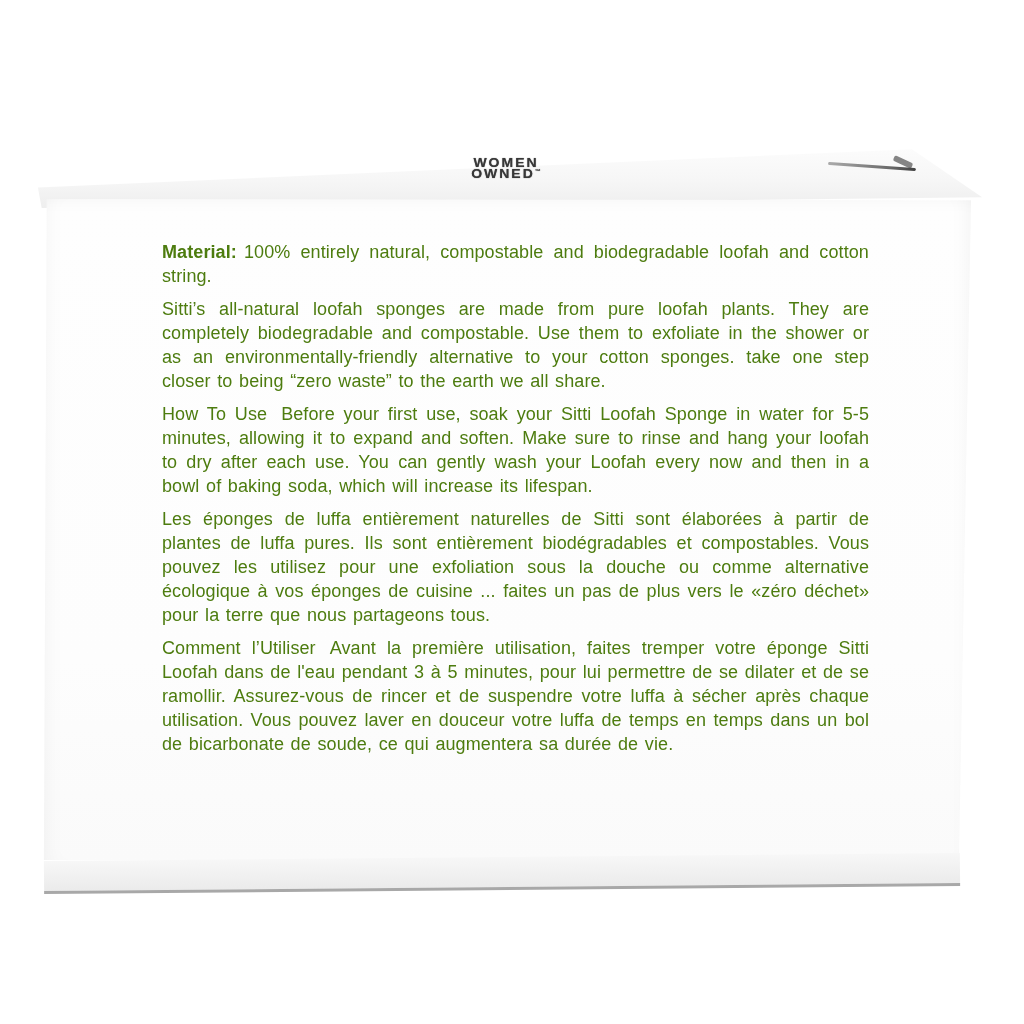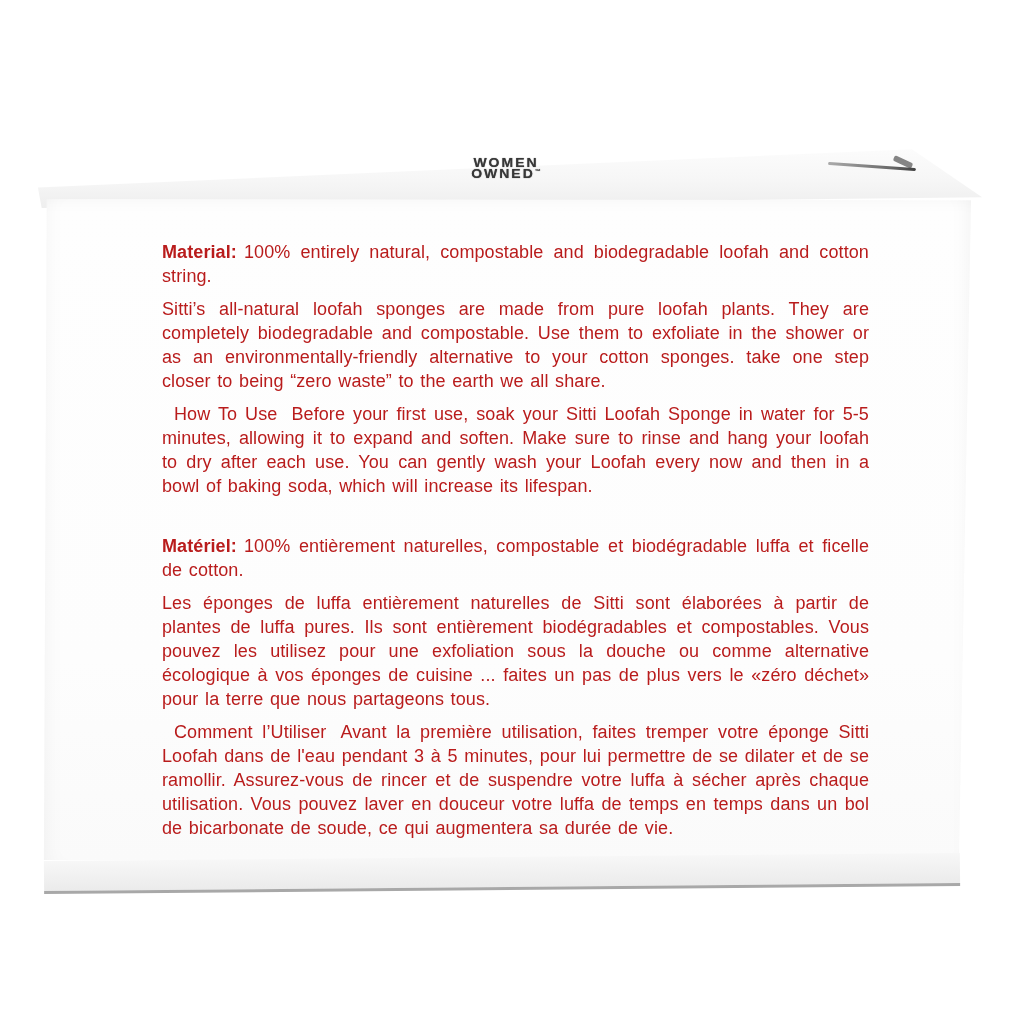--- a/index.html
+++ b/index.html
@@ -97,31 +97,31 @@
     border-bottom: 3px solid #a8a8a8;
     transform: rotate(-0.5deg);
   }
 
   
   .panel-text {
     position: absolute;
     left: 162px;
     top: 240px;
     width: 707px;
-    color: #b91c1c;
+    color: #4d7c0f;
     font-size: 18px;
     line-height: 24px;
     text-align: justify;
     letter-spacing: 0.1px;
     word-spacing: 1.5px;
   }
   .panel-text p { margin: 0 0 9px 0; }
   .panel-text p.section-gap { margin-top: 36px; }
   .label-bold { font-weight: bold; margin-right: 7px; }
-  .label-plain { margin-right: 14px; margin-left: 12px; }
+  .label-plain { margin-right: 14px; }
 </style>
 </head>
 <body>
 
 <div class="scene">
 
   <div class="box-lid"></div>
 
   <div class="women-owned">
     <div class="wo-line1">WOMEN</div>
@@ -136,21 +136,20 @@
   <div class="box-bottom"></div>
 
   <div class="panel-text">
 
     <p><span class="label-bold">Material:</span><span>100% entirely natural, compostable and biodegradable loofah and cotton string.</span></p>
 
     <p>Sitti’s all-natural loofah sponges are made from pure loofah plants. They are completely biodegradable and compostable. Use them to exfoliate in the shower or as an environmentally-friendly alternative to your cotton sponges. take one step closer to being “zero waste” to the earth we all share.</p>
 
     <p><span class="label-plain">How To Use</span><span>Before your first use, soak your Sitti Loofah Sponge in water for 5-5 minutes, allowing it to expand and soften. Make sure to rinse and hang your loofah to dry after each use. You can gently wash your Loofah every now and then in a bowl of baking soda, which will increase its lifespan.</span></p>
 
-    <p class="section-gap"><span class="label-bold">Matériel:</span><span>100% entièrement naturelles, compostable et biodégradable luffa et ficelle de cotton.</span></p>
 
     <p>Les éponges de luffa entièrement naturelles de Sitti sont élaborées à partir de plantes de luffa pures. Ils sont entièrement biodégradables et compostables. Vous pouvez les utilisez pour une exfoliation sous la douche ou comme alternative écologique à vos éponges de cuisine ... faites un pas de plus vers le «zéro déchet» pour la terre que nous partageons tous.</p>
 
     <p><span class="label-plain">Comment l’Utiliser</span><span>Avant la première utilisation, faites tremper votre éponge Sitti Loofah dans de l'eau pendant 3 à 5 minutes, pour lui permettre de se dilater et de se ramollir. Assurez-vous de rincer et de suspendre votre luffa à sécher après chaque utilisation. Vous pouvez laver en douceur votre luffa de temps en temps dans un bol de bicarbonate de soude, ce qui augmentera sa durée de vie.</span></p>
 
   </div>
 
 </div>
 
 </body></html>

